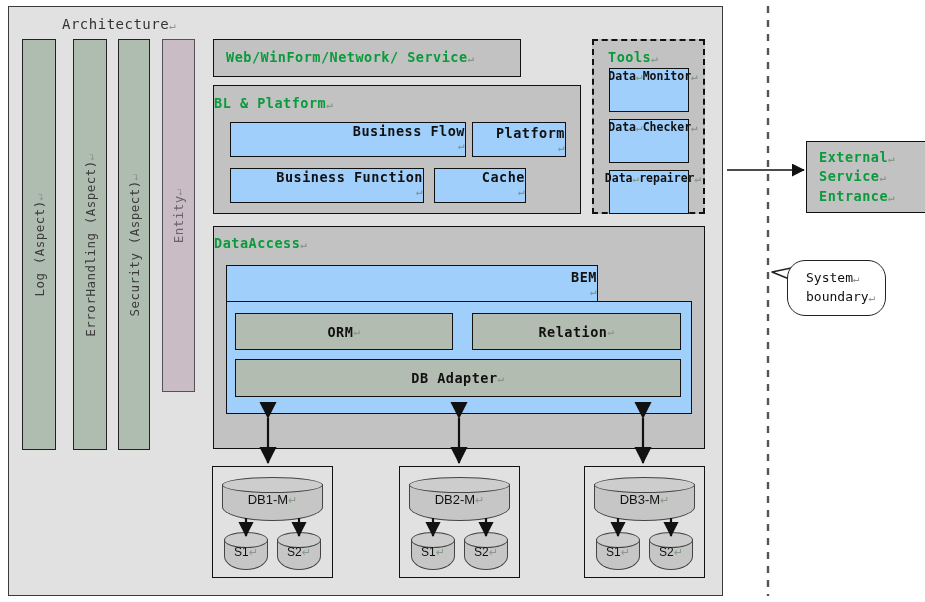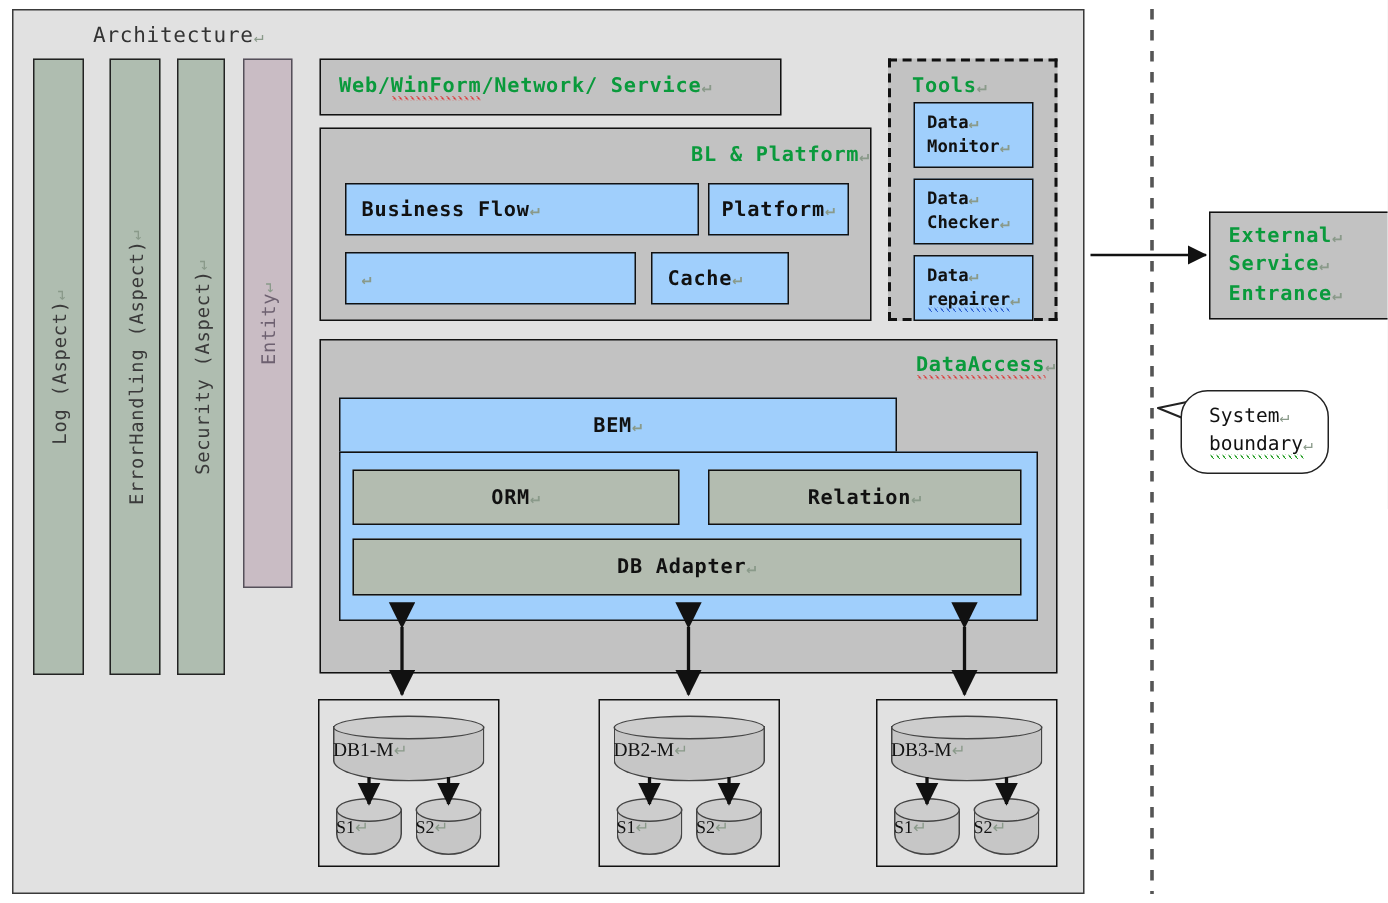--- a/index.html
+++ b/index.html
@@ -10,43 +10,43 @@
   #arch-container{left:8px;top:6px;width:715px;height:590px;background:#e1e1e1;border:1.5px solid #3a3a3a;}
   #arch-title{left:22px;top:16px;font-size:14px;color:#333;letter-spacing:.5px;white-space:nowrap;margin-left:40px;}
   .pilcrow{color:#8a9a8a;font-size:11px;}
   
   .vcol{background:#afbdb0;border:1.5px solid #222;display:flex;align-items:center;justify-content:center;}
   .vcol.entity{background:#c9bcc4;border:1px solid #55505a;}
   .vlabel{writing-mode:vertical-rl;transform:rotate(180deg);font-size:12.5px;color:#3a3a3a;white-space:nowrap;letter-spacing:.5px;}
   .vlabel.muted{color:#6d6070;}
   
   .gpanel{background:#c2c2c2;border:1.5px solid #111;}
-  .ghead{position:absolute;left:0;right:0;text-align:right;font-size:13.5px;font-weight:bold;color:#0a9a3c;letter-spacing:.5px;padding-left:48px;}
+  .ghead{position:absolute;left:0;right:0;text-align:left;font-size:13.5px;font-weight:bold;color:#0a9a3c;letter-spacing:.5px;}
   .ghead.left{text-align:left;}
-  .bluebox{background:#a0cffc;border:1.5px solid #111;display:flex;align-items:center;font-size:13.5px;font-weight:bold;color:#111;letter-spacing:.5px;}
+  .bluebox{background:#a0cffc;border:1.5px solid #111;display:flex;align-items:flex-end;font-size:13.5px;font-weight:bold;color:#111;letter-spacing:.5px;flex-direction:column;}
   .bluebox.pad{padding-left:10px;}
   .bluebox.center{justify-content:center;}
   .graybox{background:#b3bcb0;border:1.5px solid #111;display:flex;align-items:center;justify-content:center;font-size:13.5px;font-weight:bold;color:#111;letter-spacing:.5px;}
   .bluepanel{background:#a0cffc;border:1.5px solid #111;}
   
   .squig{background-image:linear-gradient(45deg,transparent 45%,#e02020 45%,#e02020 55%,transparent 55%);
          background-size:4px 3px;background-repeat:repeat-x;background-position:0 bottom;padding-bottom:2px;}
   .squig-g{background-image:linear-gradient(45deg,transparent 45%,#1a9a1a 45%,#1a9a1a 55%,transparent 55%);
          background-size:4px 3px;background-repeat:repeat-x;background-position:0 bottom;padding-bottom:2px;}
   .squig-b{background-image:linear-gradient(45deg,transparent 45%,#2a5ad0 45%,#2a5ad0 55%,transparent 55%);
          background-size:4px 3px;background-repeat:repeat-x;background-position:0 bottom;padding-bottom:2px;}
   
   #tools-box{background:#c2c2c2;border:2px dashed #111;}
-  .toolbox{background:#a0cffc;border:1.5px solid #111;display:flex;flex-direction:column;justify-content:center;padding-left:8px;font-size:11.5px;font-weight:bold;color:#111;line-height:1.32;}
+  .toolbox{background:#a0cffc;border:1.5px solid #111;display:flex;flex-direction:row;justify-content:center;padding-left:8px;font-size:11.5px;font-weight:bold;color:#111;line-height:1.32;}
   
   .dbgroup{background:#e1e1e1;border:1.5px solid #111;}
   .cyl{position:absolute;}
   .cyl .body{position:absolute;left:0;right:0;top:7px;bottom:0;background:#c6c6c6;border-left:1.5px solid #444;border-right:1.5px solid #444;border-bottom:1.5px solid #444;border-radius:0 0 50% 50%/0 0 14px 14px;}
   .cyl .top{position:absolute;left:0;right:0;top:0;height:14px;background:#cdcdcd;border:1.5px solid #444;border-radius:50%;}
-  .cyl .lbl{position:absolute;left:0;right:0;top:50%;transform:translateY(-45%);font-size:13px;color:#111;font-family:Liberation Serif, serif;}
+  .cyl .lbl{position:absolute;left:0;right:0;top:50%;transform:translateY(-45%);text-align:center;font-size:13px;color:#111;font-family:Liberation Sans, sans-serif;}
   .cyl.small .lbl{font-size:12px;}
   
   #ext-box{background:#c2c2c2;border:1.5px solid #111;display:flex;flex-direction:column;justify-content:center;padding-left:12px;
            font-size:13.5px;font-weight:bold;color:#0a9a3c;line-height:1.45;letter-spacing:.5px;}
   
   #callout{background:#fff;border:1.5px solid #222;border-radius:18px;display:flex;flex-direction:column;justify-content:center;padding-left:18px;
            font-size:13px;color:#111;line-height:1.45;}
   svg{position:absolute;left:0;top:0;overflow:visible;}
 </style>
 </head>
@@ -77,20 +77,21 @@
 </div>
 <div class="abs bluebox pad" style="left:230px;top:122px;width:236px;height:35px;">
   <span>Business Flow</span>
     <span class="pilcrow">↵</span>
 </div>
 <div class="abs bluebox center" style="left:472px;top:122px;width:94px;height:35px;">
   <span>Platform</span>
     <span class="pilcrow">↵</span>
 </div>
 <div class="abs bluebox pad" style="left:230px;top:168px;width:194px;height:35px;">
+  <span>Business Function</span>
     <span class="pilcrow">↵</span>
 </div>
 <div class="abs bluebox pad" style="left:434px;top:168px;width:92px;height:35px;">
   <span>Cache</span>
     <span class="pilcrow">↵</span>
 </div>
 
 <div class="abs" id="tools-box" style="left:592px;top:39px;width:113px;height:175px;">
   <div class="ghead left" style="top:8px;padding-left:14px;"><span>Tools</span><span class="pilcrow">↵</span></div>
 </div>

